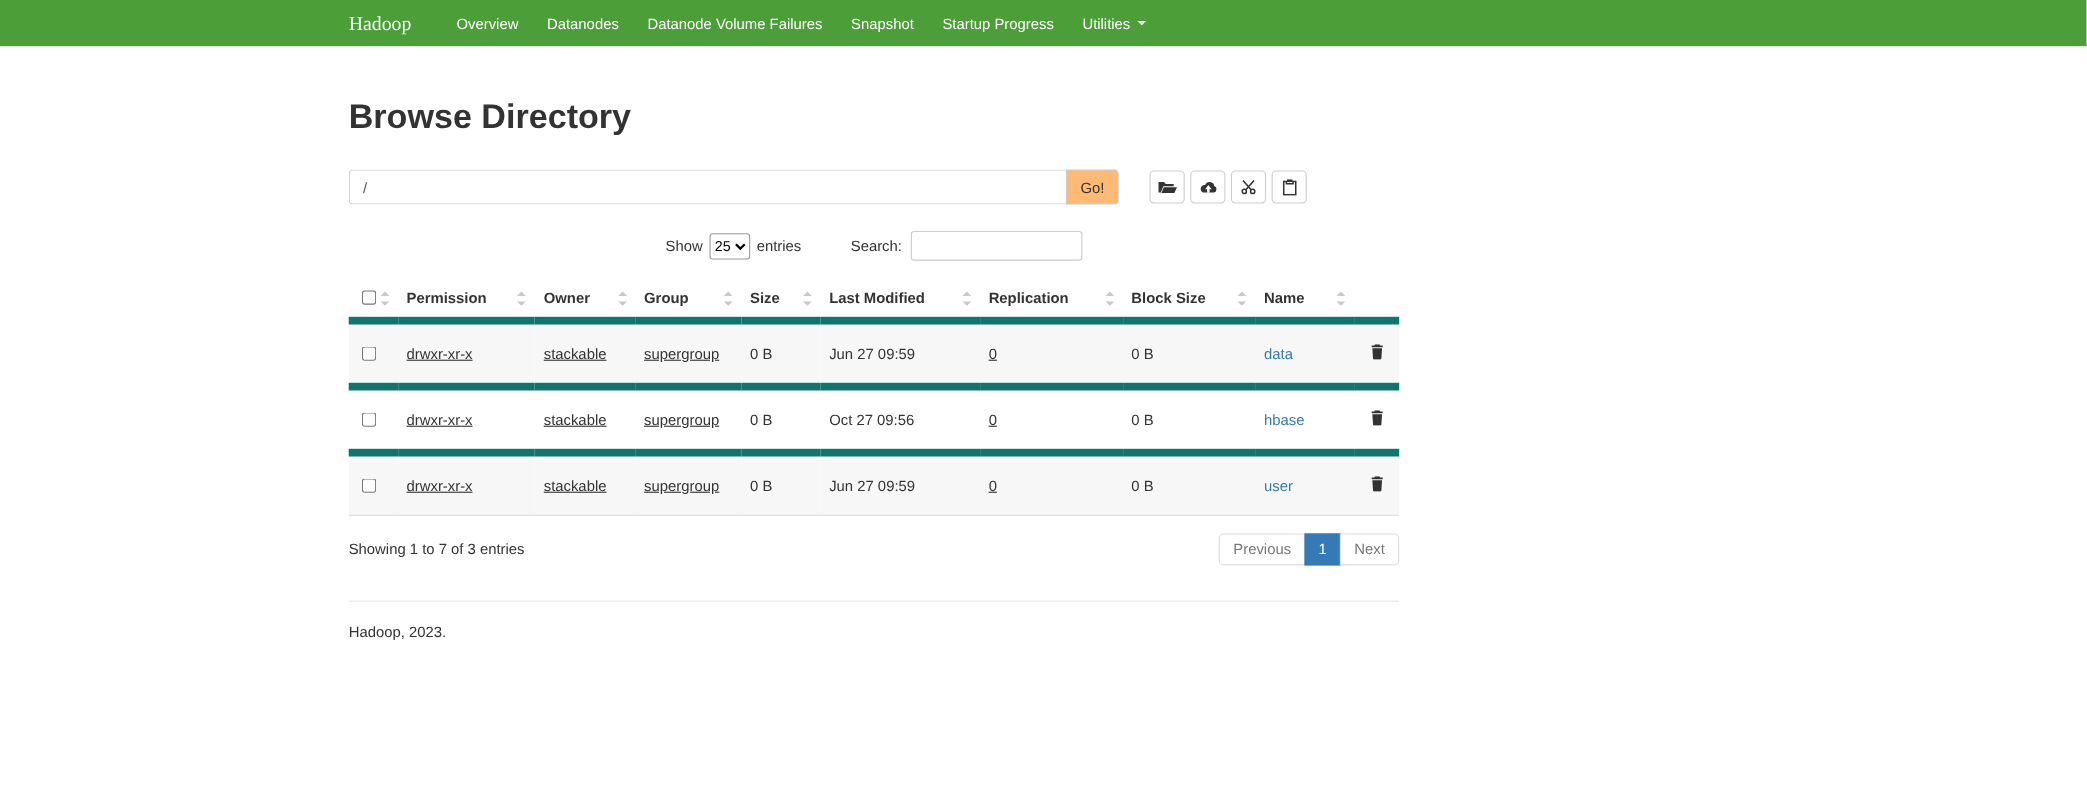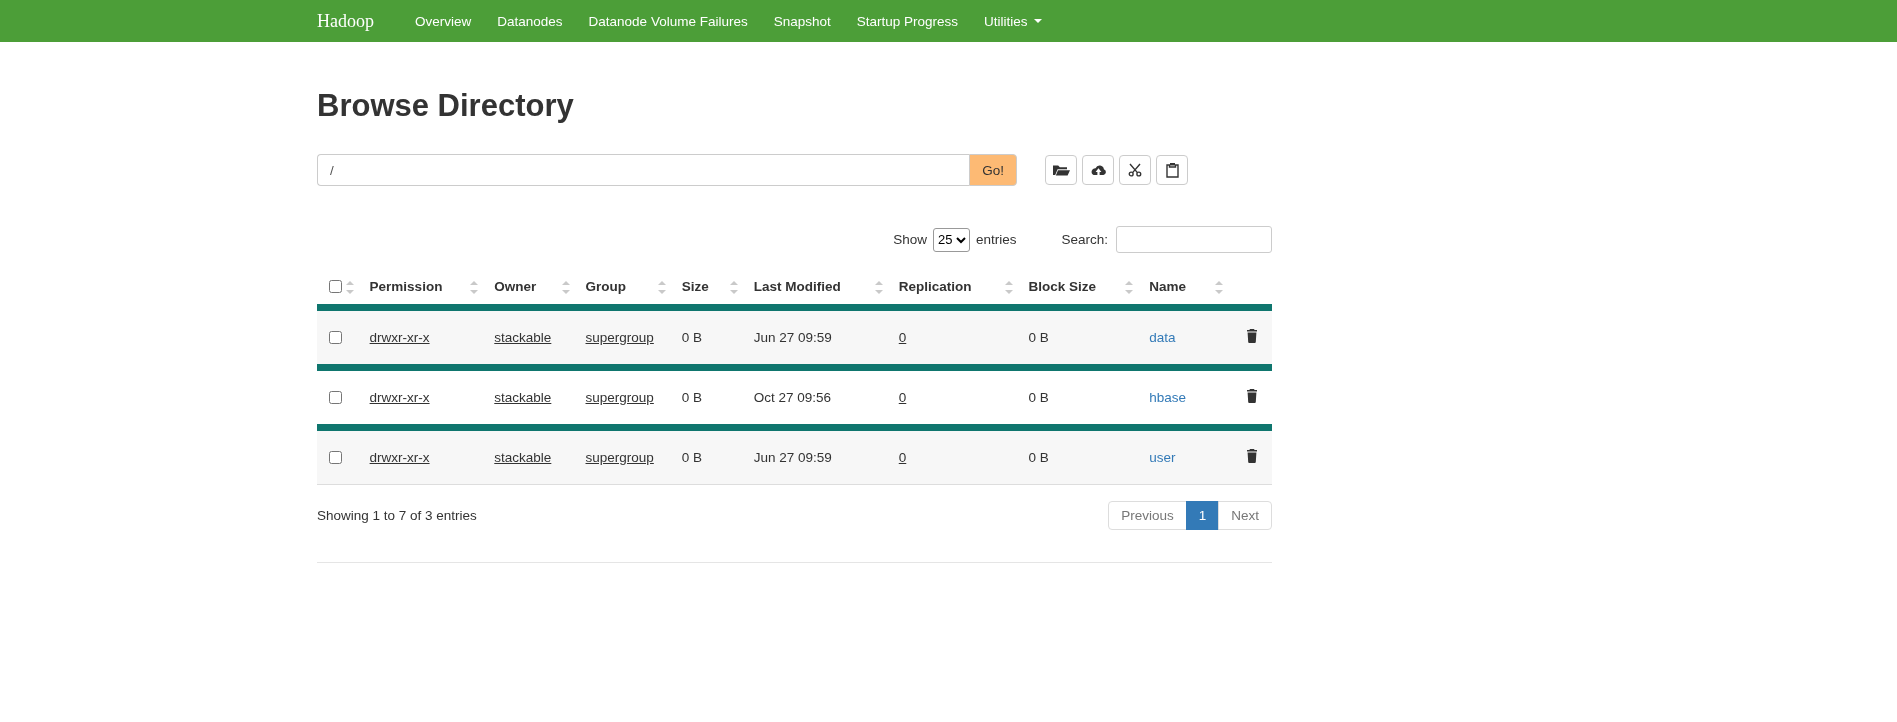--- a/index.html
+++ b/index.html
@@ -88,23 +88,23 @@
     border: 1px solid #ccc;
     border-radius: 4px;
     display: flex; align-items: center; justify-content: center;
     cursor: pointer;
     padding: 0;
   }
   .icon-btn span { display: flex; }
   
   .controls-row {
     display: flex;
-    justify-content: flex-end;
+    justify-content: center;
     align-items: center;
-    margin-top: 40px;
+    margin-top: 24px;
     gap: 45px;
   }
   .show-entries { display: flex; align-items: center; }
   .entries-select {
     height: 24px;
     margin: 0 6px;
     border: 1px solid #999;
     border-radius: 3px;
     font-size: 13px;
     background: #fff;
@@ -350,13 +350,14 @@
   <div class="table-footer">
     <div>Showing 1 to 7 of 3 entries</div>
     <div class="pagination">
       <a class="page-btn first">Previous</a>
       <a class="page-btn active">1</a>
       <a class="page-btn last">Next</a>
     </div>
   </div>
 
   <hr>
+  <div class="footer-text">Hadoop, 2023.</div>
 </div>
 
 </body></html>

